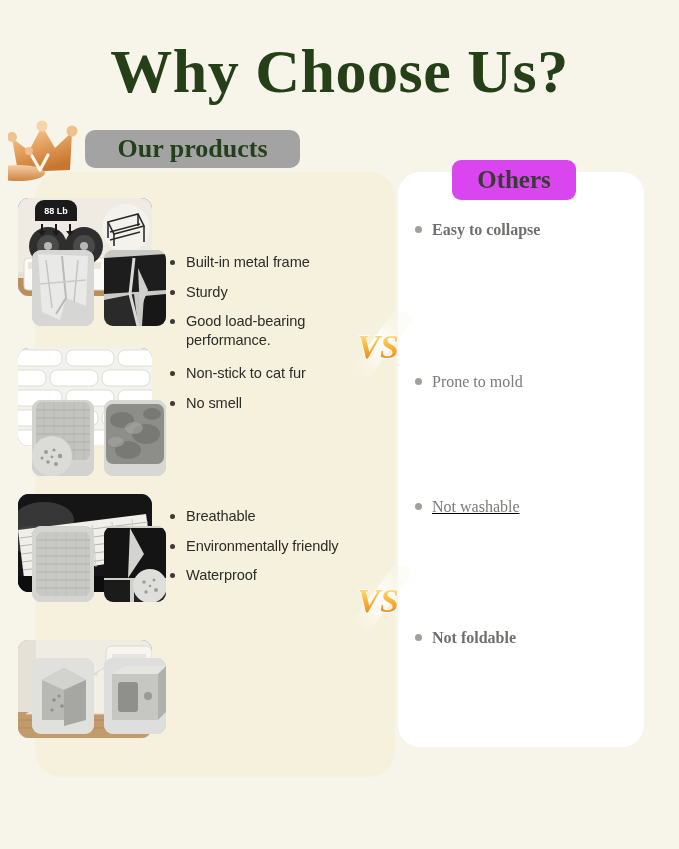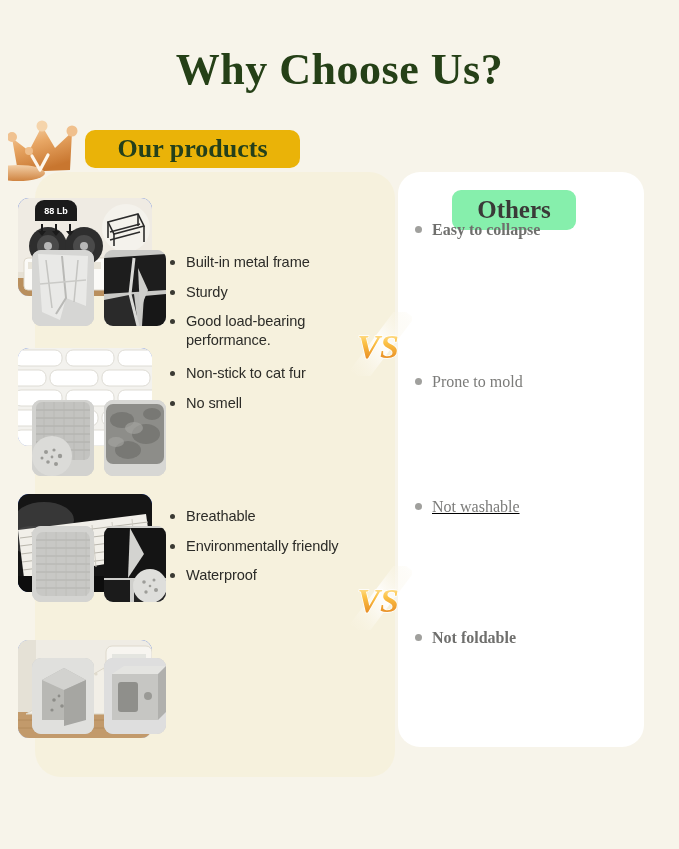--- a/index.html
+++ b/index.html
@@ -11,27 +11,27 @@
     font-family: "Liberation Sans", sans-serif;
     position: relative;
     overflow: hidden;
   }
 
   .page { position: relative; width: 679px; height: 849px; }
 
   
   .main-title {
     position: absolute;
-    top: 44px;
+    top: 36px;
     left: 0;
     width: 679px;
     text-align: center;
     font-family: "Liberation Serif", serif;
     font-weight: bold;
-    font-size: 44px;
+    font-size: 62px;
     letter-spacing: 0.5px;
     color: #254017;
   }
 
   
   .left-card {
     position: absolute;
     left: 35px;
     top: 172px;
     width: 360px;
@@ -39,21 +39,21 @@
     background: #f6f1dd;
     border-radius: 26px;
   }
 
   .left-banner {
     position: absolute;
     left: 85px;
     top: 130px;
     width: 215px;
     height: 38px;
-    background: #eab308;
+    background: #a3a3a3;
     border-radius: 10px;
   }
   .left-banner-label {
     position: absolute;
     left: 0; top: 0;
     width: 215px;
     height: 38px;
     line-height: 38px;
     text-align: center;
     font-family: "Liberation Serif", serif;
@@ -81,23 +81,22 @@
     background: #ffffff;
     border-radius: 22px;
   }
 
   .right-banner {
     position: absolute;
     left: 452px;
     top: 160px;
     width: 124px;
     height: 40px;
-    background: #86efac;
+    background: #d946ef;
     border-radius: 9px;
-    margin-top: 30px;
   }
   .right-banner-label {
     position: absolute;
     left: 0; top: 0;
     width: 124px; height: 40px;
     line-height: 40px;
     text-align: center;
     font-family: "Liberation Serif", serif;
     font-weight: bold;
     font-size: 25px;

